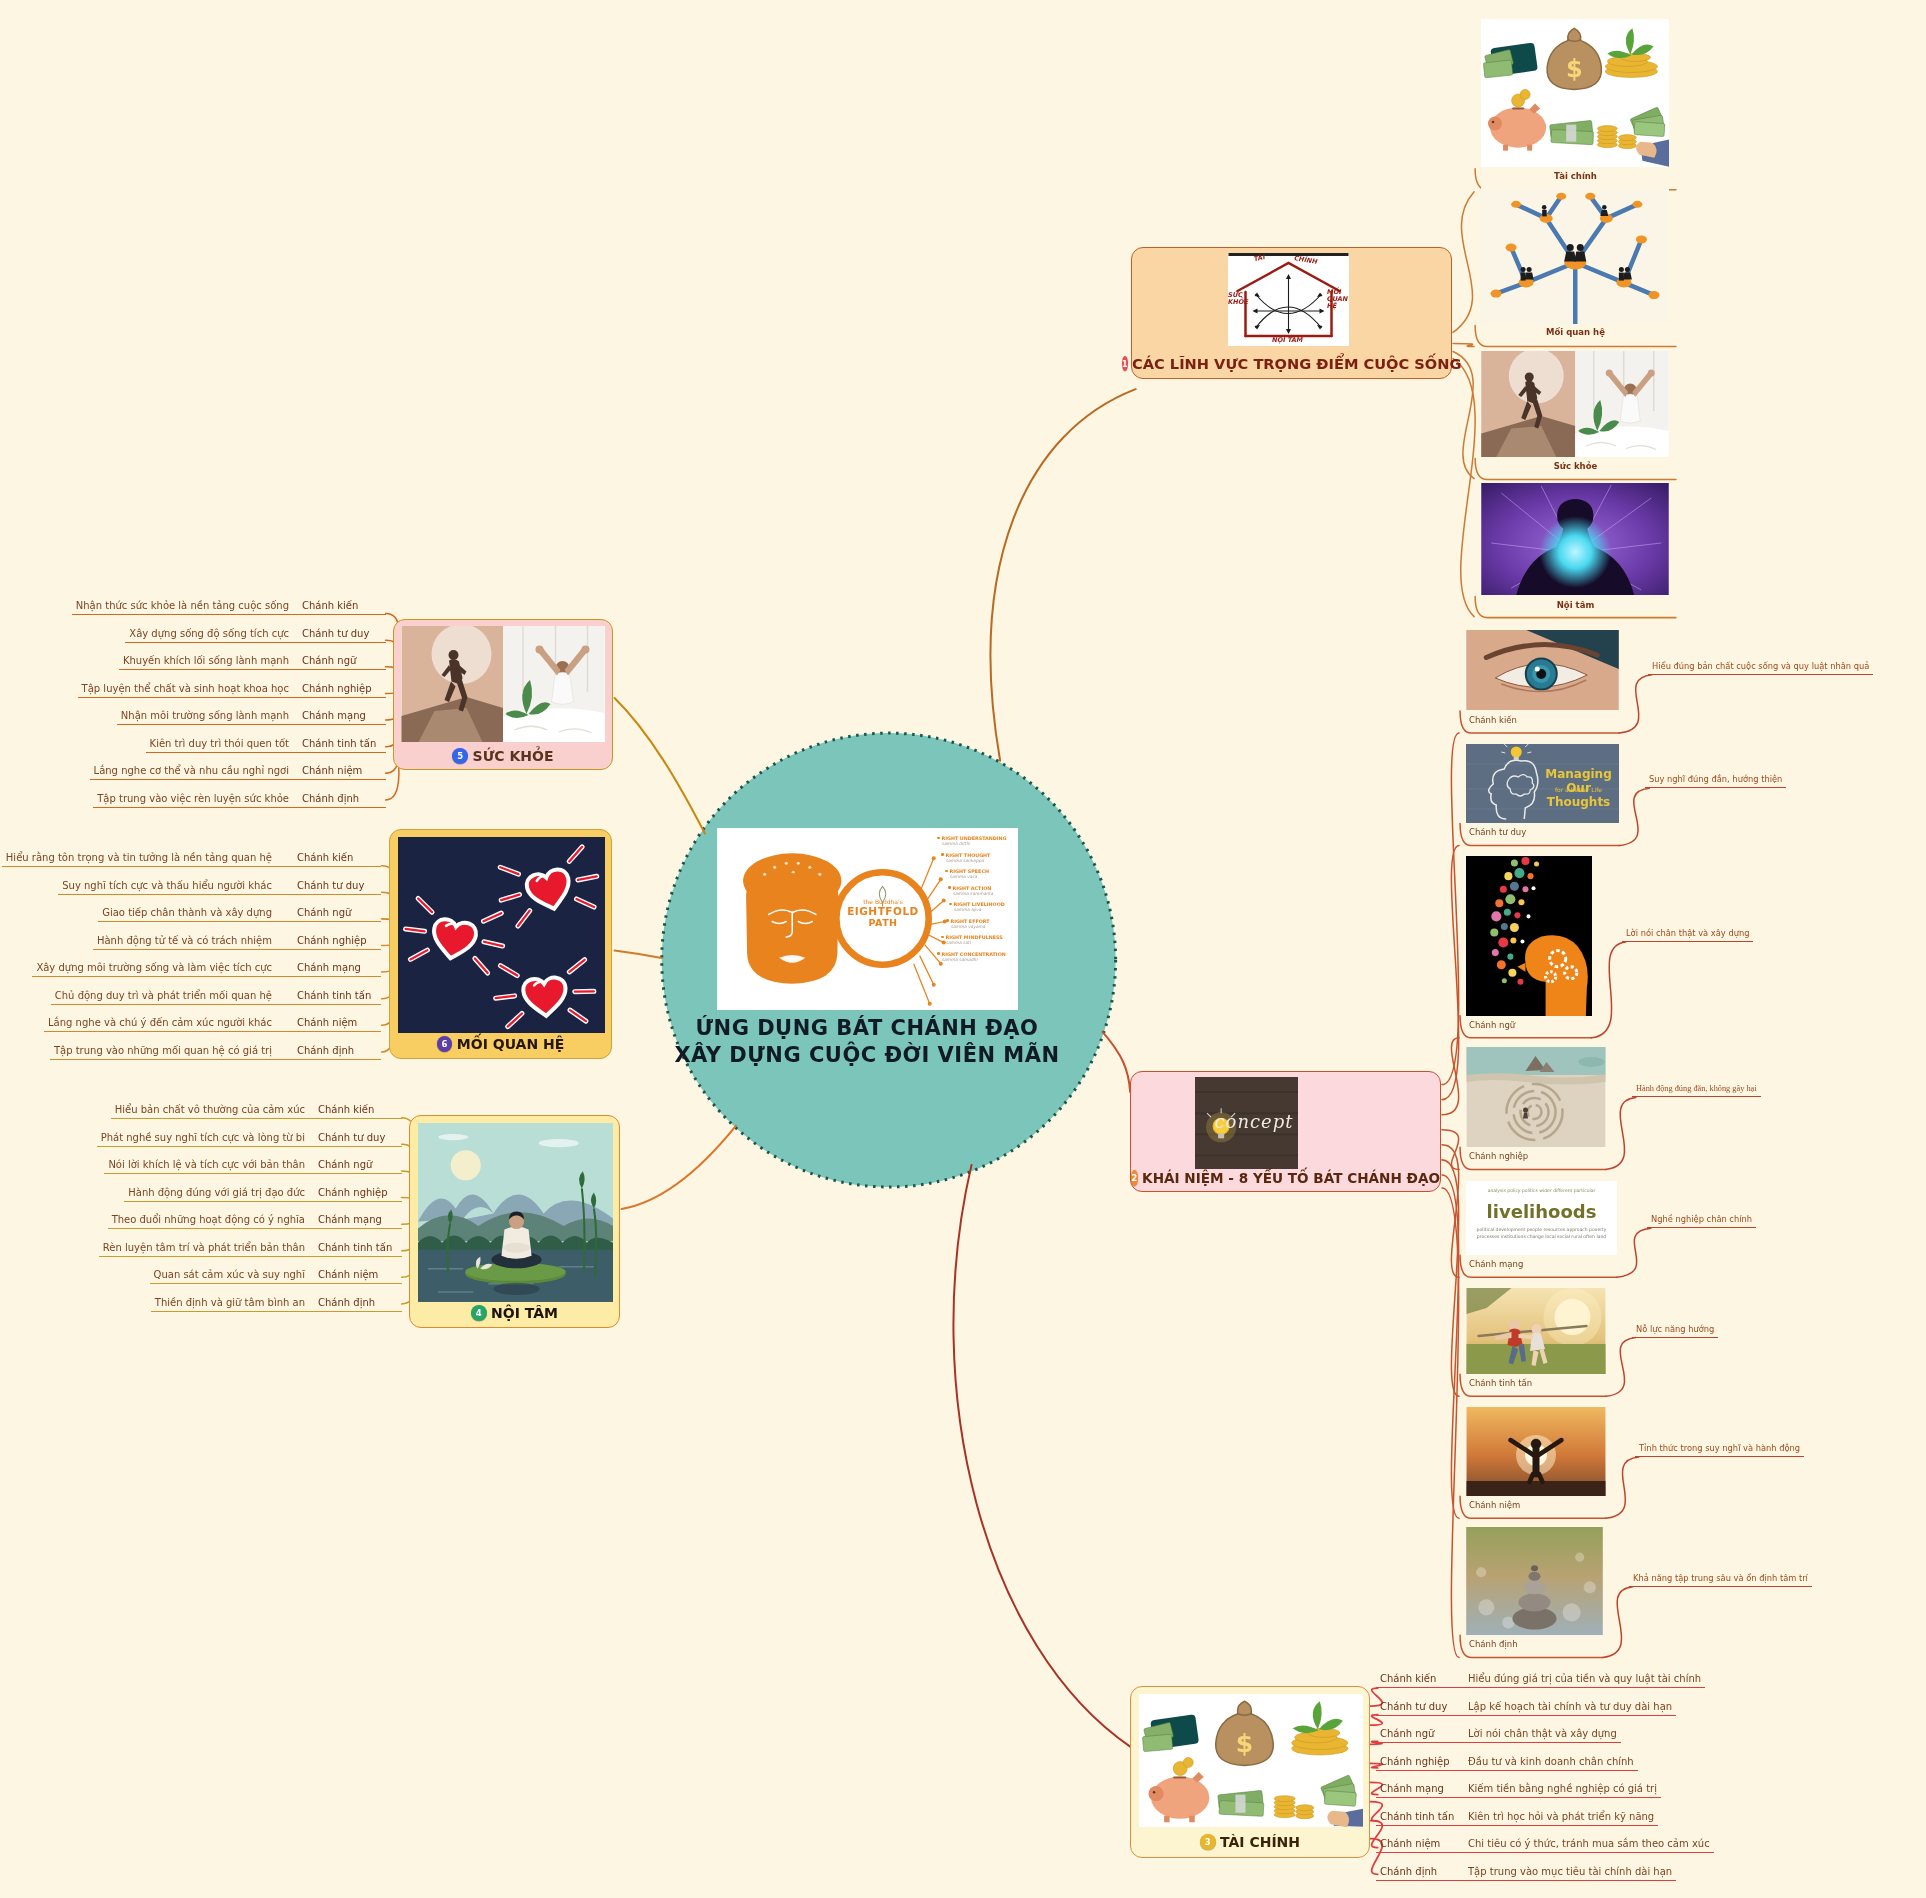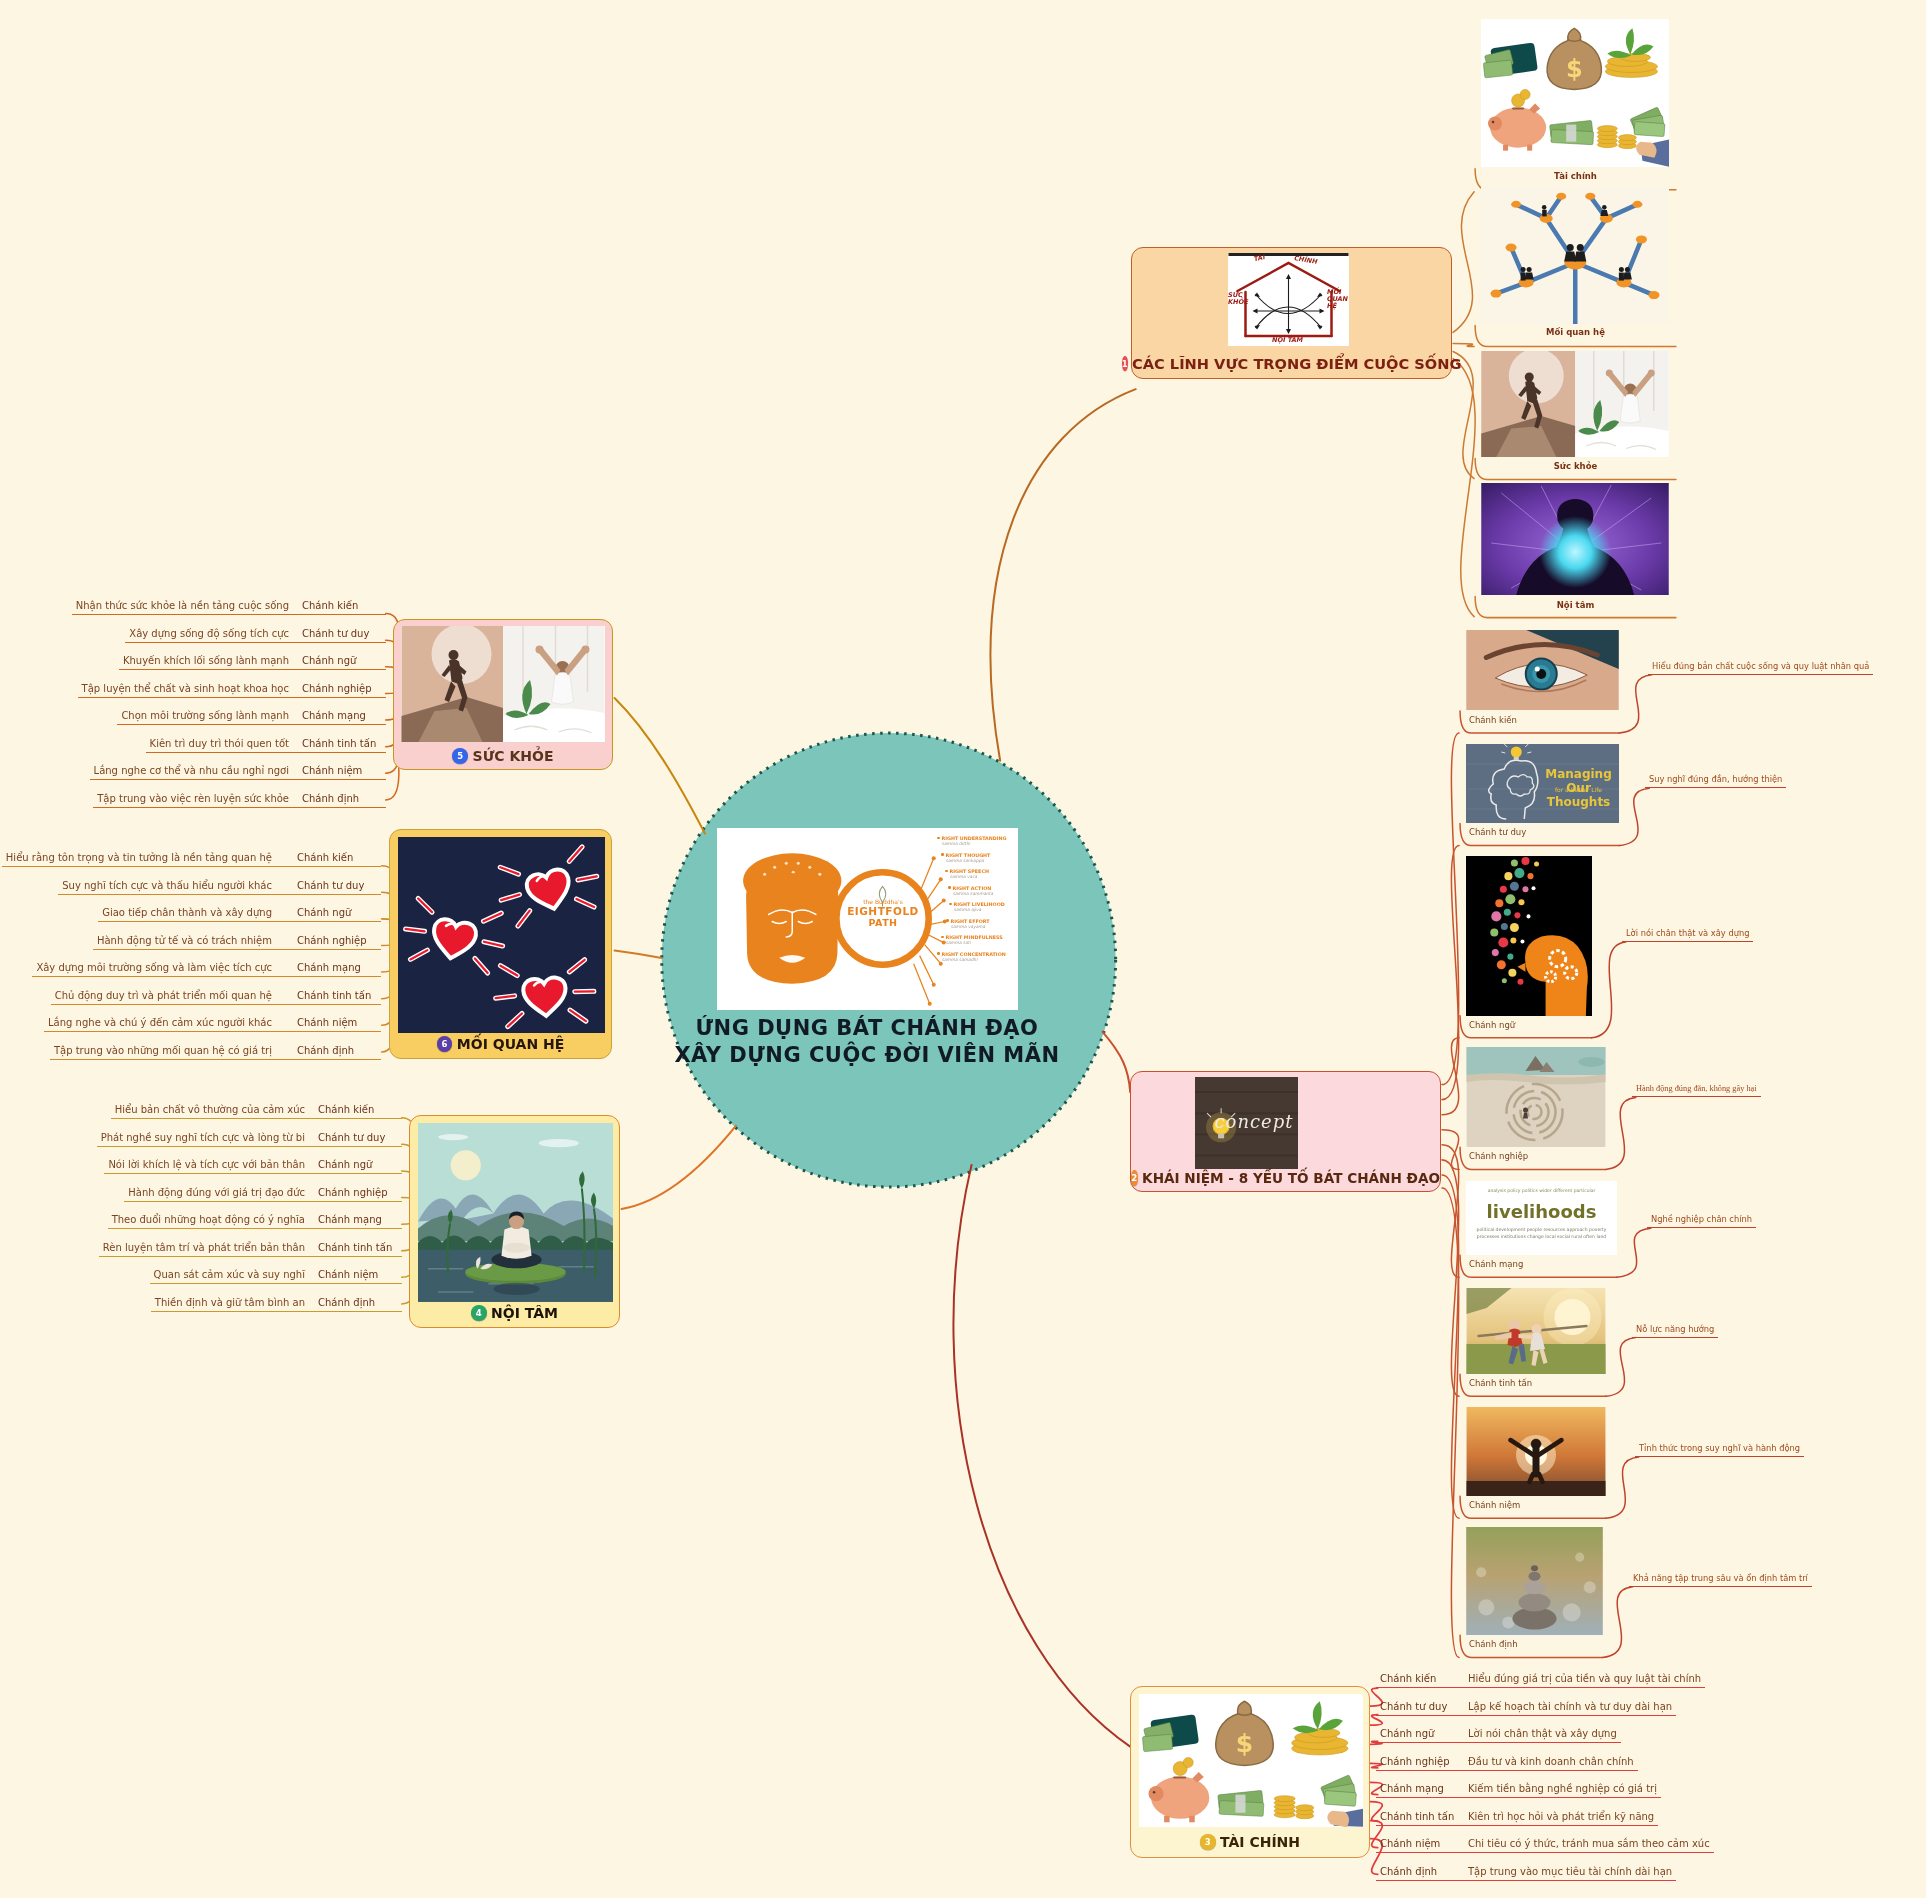--- a/index.html
+++ b/index.html
@@ -860,21 +860,21 @@
   </div>
     <div class="row b5row">
     <span class="rdesc">Khuyến khích lối sống lành mạnh</span>
     <span class="rlabel">Chánh ngữ</span>
   </div>
     <div class="row b5row">
     <span class="rdesc">Tập luyện thể chất và sinh hoạt khoa học</span>
     <span class="rlabel">Chánh nghiệp</span>
   </div>
     <div class="row b5row">
-    <span class="rdesc">Chọn môi trường sống lành mạnh</span>
+    <span class="rdesc">Nhận môi trường sống lành mạnh</span>
     <span class="rlabel">Chánh mạng</span>
   </div>
     <div class="row b5row">
     <span class="rdesc">Kiên trì duy trì thói quen tốt</span>
     <span class="rlabel">Chánh tinh tấn</span>
   </div>
     <div class="row b5row">
     <span class="rdesc">Lắng nghe cơ thể và nhu cầu nghỉ ngơi</span>
     <span class="rlabel">Chánh niệm</span>
   </div>

